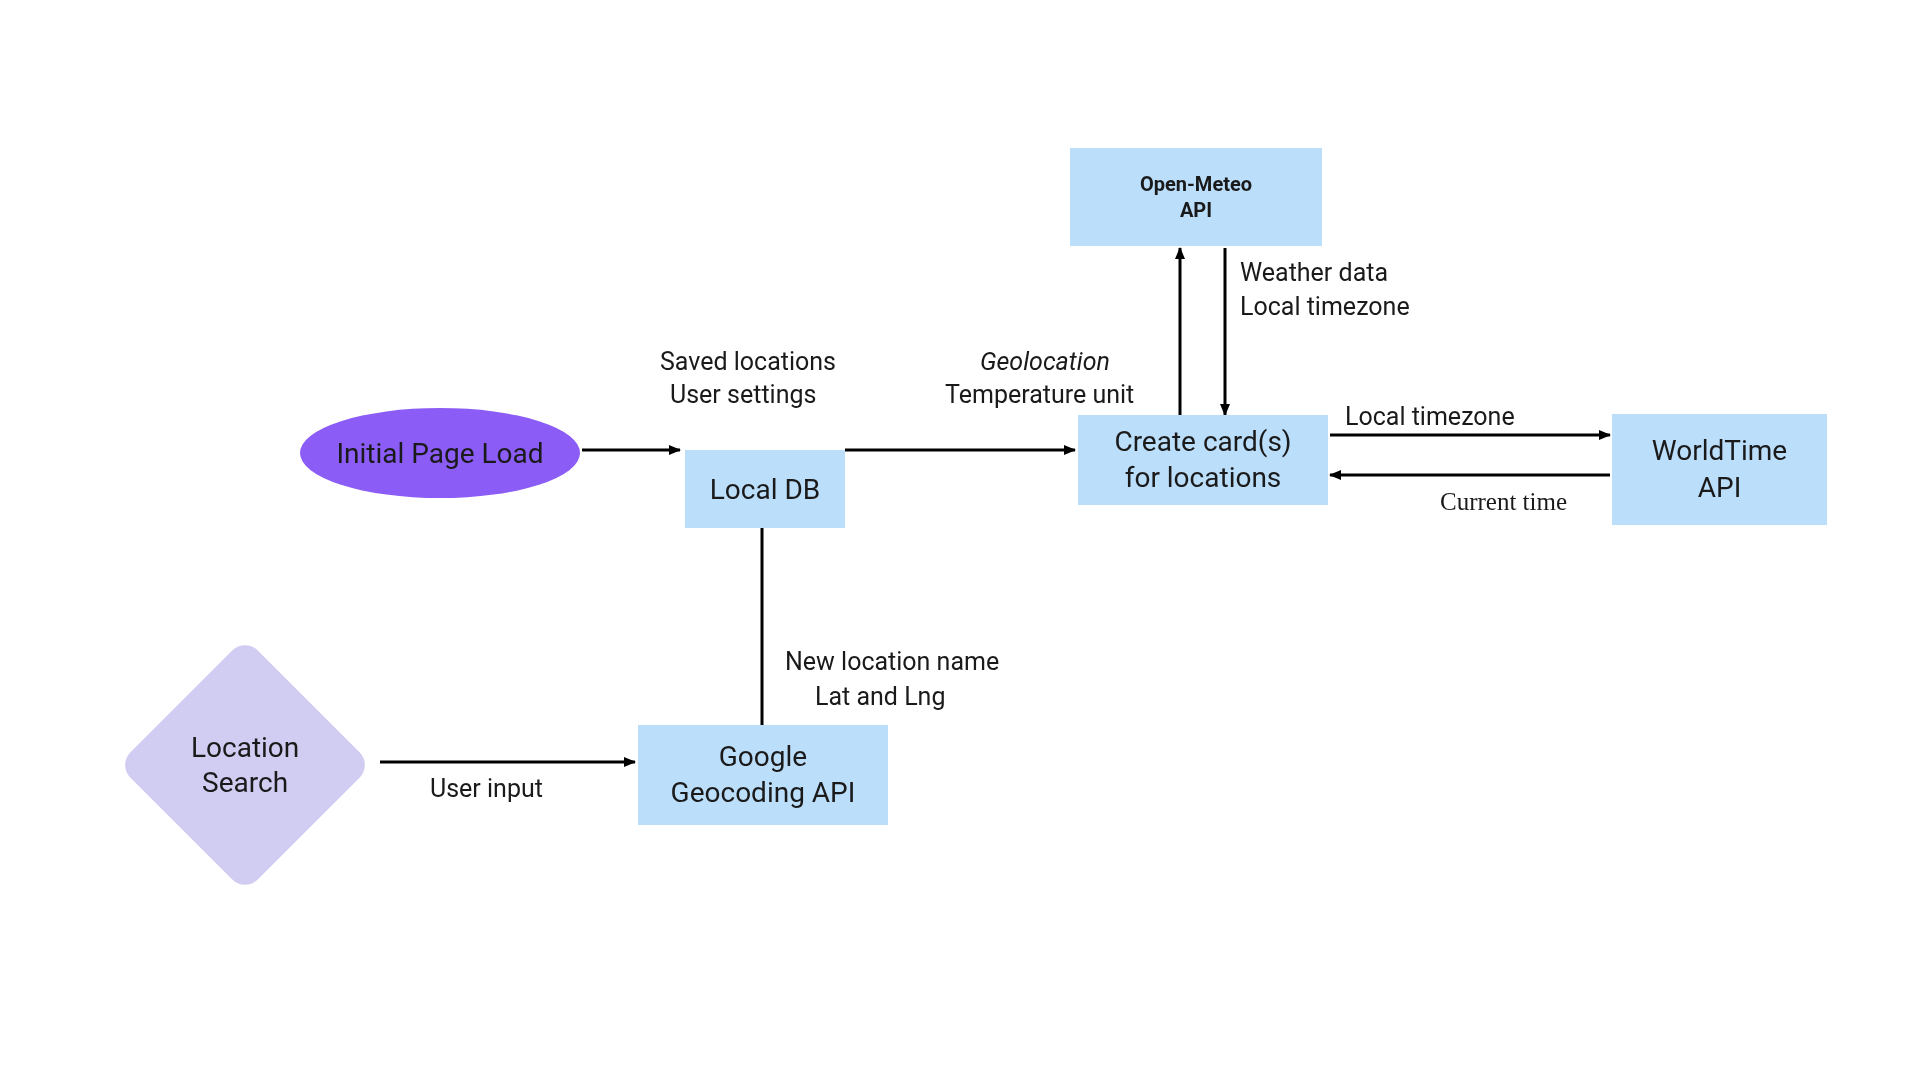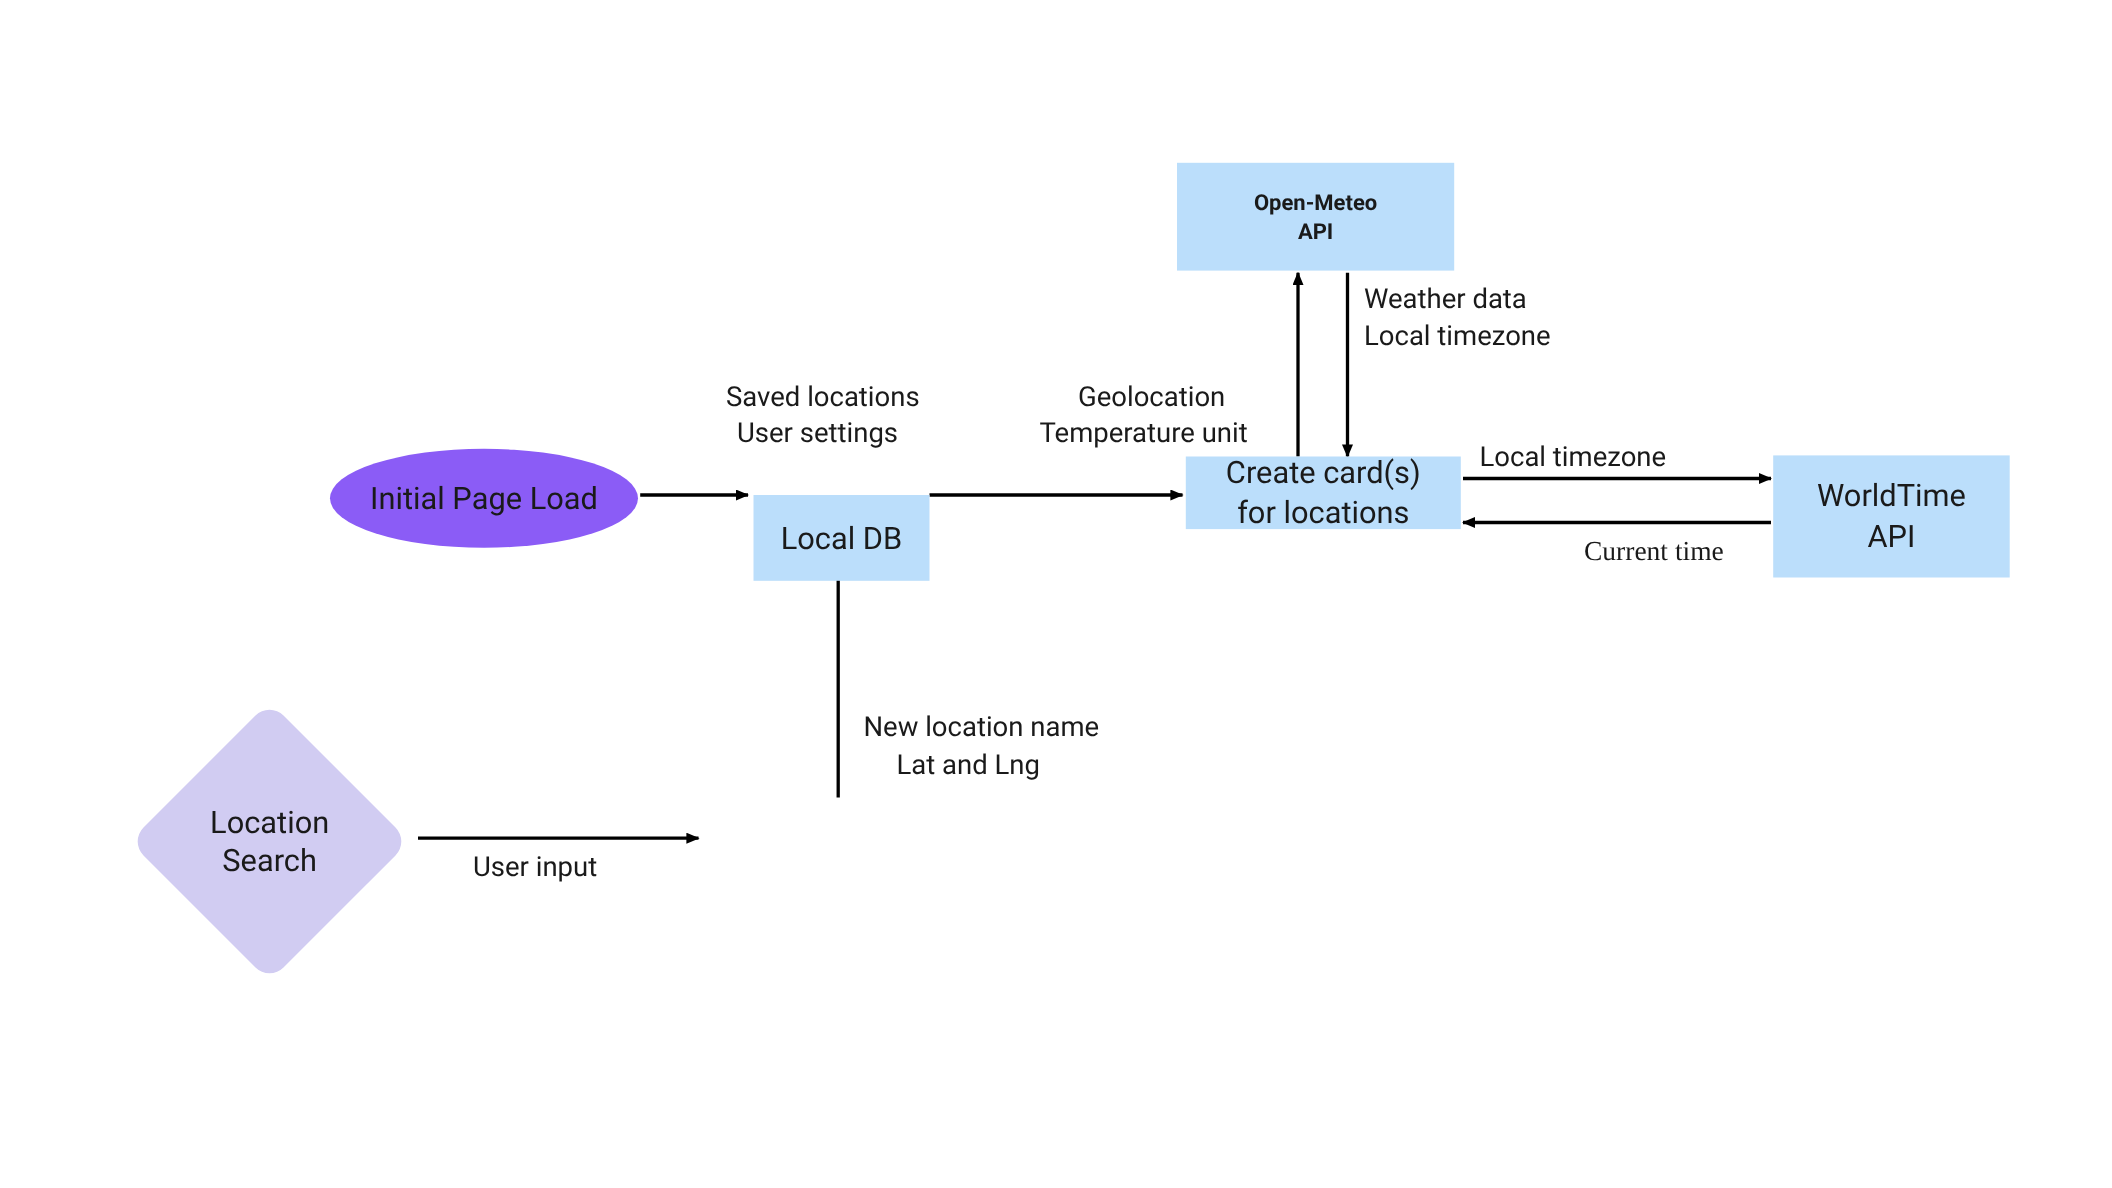--- a/index.html
+++ b/index.html
@@ -97,50 +97,56 @@
     <span>Local DB</span>
   </div>
 
   <div class="node rect" style="left:1070px; top:148px; width:252px; height:98px;">
     <div class="multiline bold" style="font-size:20px;">
       <div>Open-Meteo</div>
       <div>API</div>
     </div>
   </div>
 
-  <div class="node rect" style="left:1078px; top:415px; width:250px; height:66px;">
+  <div class="node rect" style="left:1078px; top:415px; width:250px; height:90px;">
     <div class="multiline">
       <div>Create card(s)</div>
       <div>for locations</div>
     </div>
   </div>
 
   <div class="node rect" style="left:1612px; top:414px; width:215px; height:111px;">
     <div class="multiline">
       <div>WorldTime</div>
       <div>API</div>
     </div>
   </div>
 
+  <div class="node rect" style="left:638px; top:725px; width:250px; height:100px;">
+    <div class="multiline">
+      <div>Google</div>
+      <div>Geocoding API</div>
+    </div>
+  </div>
 
   <div class="node diamond" style="left:155px; top:675px; width:180px; height:180px;">
     <div class="inner multiline" style="font-size:28px;">
       <div>Location</div>
       <div>Search</div>
     </div>
   </div>
 
   <div class="label" style="left:660px; top:345px;">
     <span>Saved locations</span>
   </div>
   <div class="label" style="left:670px; top:378px;">
     <span>User settings</span>
   </div>
 
-  <div class="label" style="left:980px; top:345px;">
+  <div class="label" style="left:980px; top:345px;font-style:italic;">
     <span>Geolocation</span>
   </div>
   <div class="label" style="left:945px; top:378px;">
     <span>Temperature unit</span>
   </div>
 
   <div class="label" style="left:1240px; top:256px;">
     <span>Weather data</span>
   </div>
   <div class="label" style="left:1240px; top:290px;">

